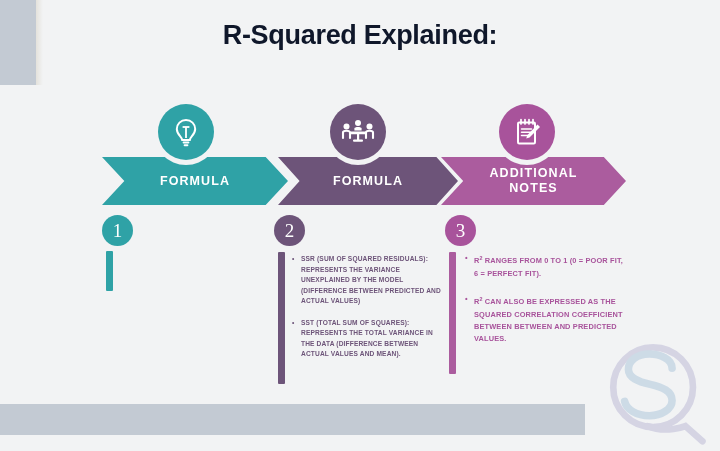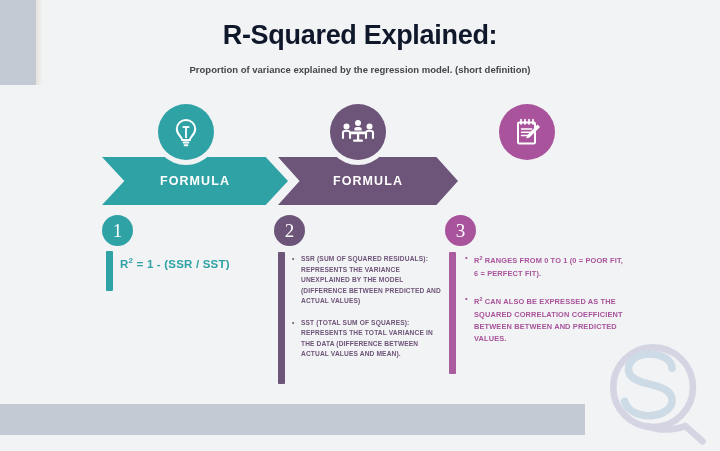--- a/index.html
+++ b/index.html
@@ -204,44 +204,40 @@
   <div class="deco-corner-shadow"></div>
   <div class="deco-bottom-bar"></div>
 
   <svg class="watermark" viewBox="0 0 120 118">
     <circle cx="58" cy="55" r="42" fill="none" stroke="#b9b6d4" stroke-width="7"></circle>
     <path d="M52 96 C72 104 92 96 92 96 L110 112" fill="none" stroke="#b9b6d4" stroke-width="7" stroke-linecap="round"></path>
     <path d="M78 35 C78 25 65 20 54 20 C41 20 32 27 32 36 C32 45 42 49 55 52 C68 55 78 59 78 69 C78 78 67 85 54 85 C41 85 30 79 28 70" fill="none" stroke="#aac4da" stroke-width="8" stroke-linecap="round"></path>
   </svg>
 
   <div class="page-title">R-Squared Explained:</div>
-  <div class="page-subtitle">Proportion of variance explained by the regression model. (short definition)</div>
 
   <div class="col col-1">
 
     <div class="icon-circle">
       <svg width="32" height="32" viewBox="0 0 32 32">
         <path d="M16 4 C10.8 4 6.8 8 6.8 13 C6.8 16.4 8.6 18.6 10.4 20.6 C11.4 21.8 12 22.6 12.2 24 L19.8 24 C20 22.6 20.6 21.8 21.6 20.6 C23.4 18.6 25.2 16.4 25.2 13 C25.2 8 21.2 4 16 4 Z" fill="none" stroke="#ffffff" stroke-width="2"></path>
         <rect x="12.6" y="25.4" width="6.8" height="2.2" rx="1" fill="#ffffff"></rect>
         <rect x="13.6" y="28.2" width="4.8" height="2" rx="1" fill="#ffffff"></rect>
         <path d="M16 11 L16 22" stroke="#ffffff" stroke-width="1.8"></path>
         <path d="M12.6 11 L19.4 11" stroke="#ffffff" stroke-width="1.8"></path>
       </svg>
     </div>
 
     <div class="chevron">
       <span>FORMULA</span>
     </div>
 
     <div class="num-badge">1</div>
     <div class="accent-bar"></div>
 
-    <div class="formula-text">
-      <span>R</span><sup>2</sup><span> = 1 - (SSR / SST)</span>
-    </div>
   </div>
 
   <div class="col col-2">
 
     <div class="icon-circle">
       <svg width="34" height="32" viewBox="0 0 34 32">
         <circle cx="17" cy="7" r="3" fill="#ffffff"></circle>
         <path d="M13.4 12.6 C13.4 10.6 20.6 10.6 20.6 12.6 L20.6 14.4 L13.4 14.4 Z" fill="#ffffff"></path>
         <circle cx="5.5" cy="10.5" r="3" fill="#ffffff"></circle>
         <path d="M2 22 L2 16.5 C2 14.2 9 14.2 9 16.5 L9 22" fill="none" stroke="#ffffff" stroke-width="2.1" stroke-linecap="round"></path>
@@ -272,20 +268,26 @@
 
     <div class="icon-circle">
       <svg width="32" height="32" viewBox="0 0 32 32">
         <rect x="7" y="6.5" width="17" height="21" rx="1.2" fill="none" stroke="#ffffff" stroke-width="2"></rect>
         <path d="M10 3.5 L10 8 M14 3.5 L14 8 M18 3.5 L18 8 M22 3.5 L22 8" stroke="#ffffff" stroke-width="1.7" stroke-linecap="round"></path>
         <path d="M10.5 13 L20.5 13 M10.5 16.2 L20.5 16.2 M10.5 19.4 L17 19.4" stroke="#ffffff" stroke-width="1.5" stroke-linecap="round"></path>
         <path d="M26.5 8.5 L29 11 L18.5 21.5 L15.3 22.4 L16.2 19.2 Z" fill="#ffffff"></path>
       </svg>
     </div>
 
+    <div class="chevron">
+      <span>
+        <span>ADDITIONAL</span><br>
+        <span>NOTES</span>
+      </span>
+    </div>
 
     <div class="num-badge">3</div>
     <div class="accent-bar"></div>
 
     <ul class="bullet-list">
       <li class="bullet-item">
         <span>R</span><sup>2</sup><span> RANGES FROM 0 TO 1 (0 = POOR FIT, 6 = PERFECT FIT).</span>
       </li>
       <li class="bullet-item">
         <span>R</span><sup>2</sup><span> CAN ALSO BE EXPRESSED AS THE SQUARED CORRELATION COEFFICIENT BETWEEN BETWEEN AND PREDICTED VALUES.</span>

